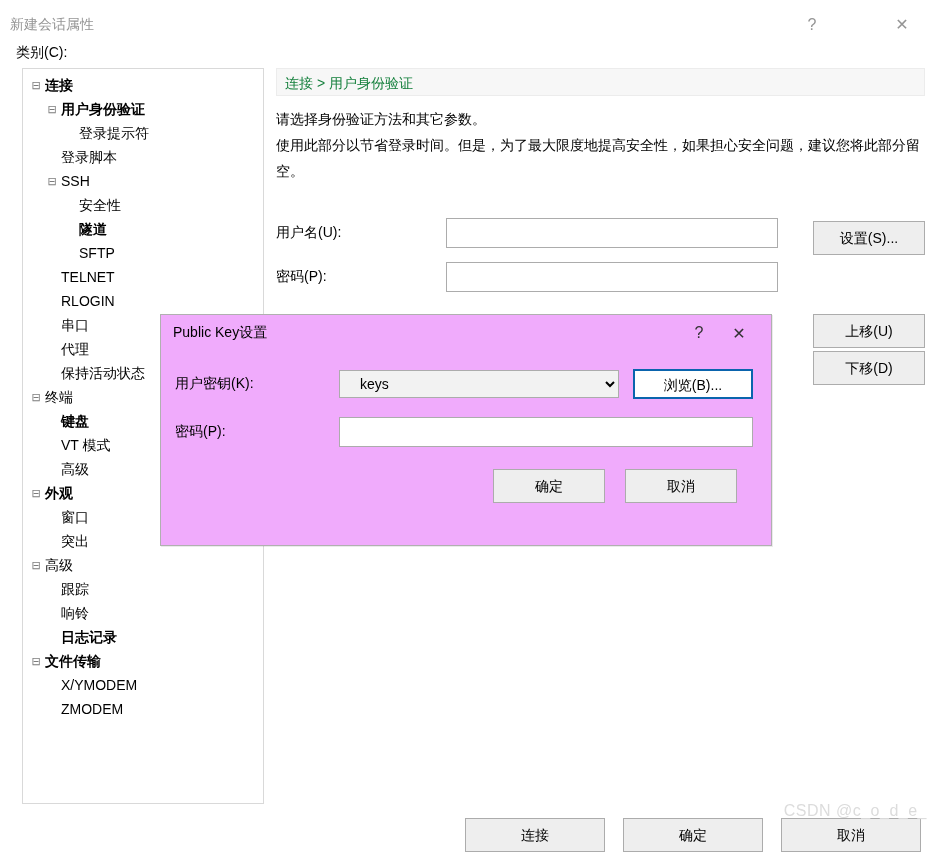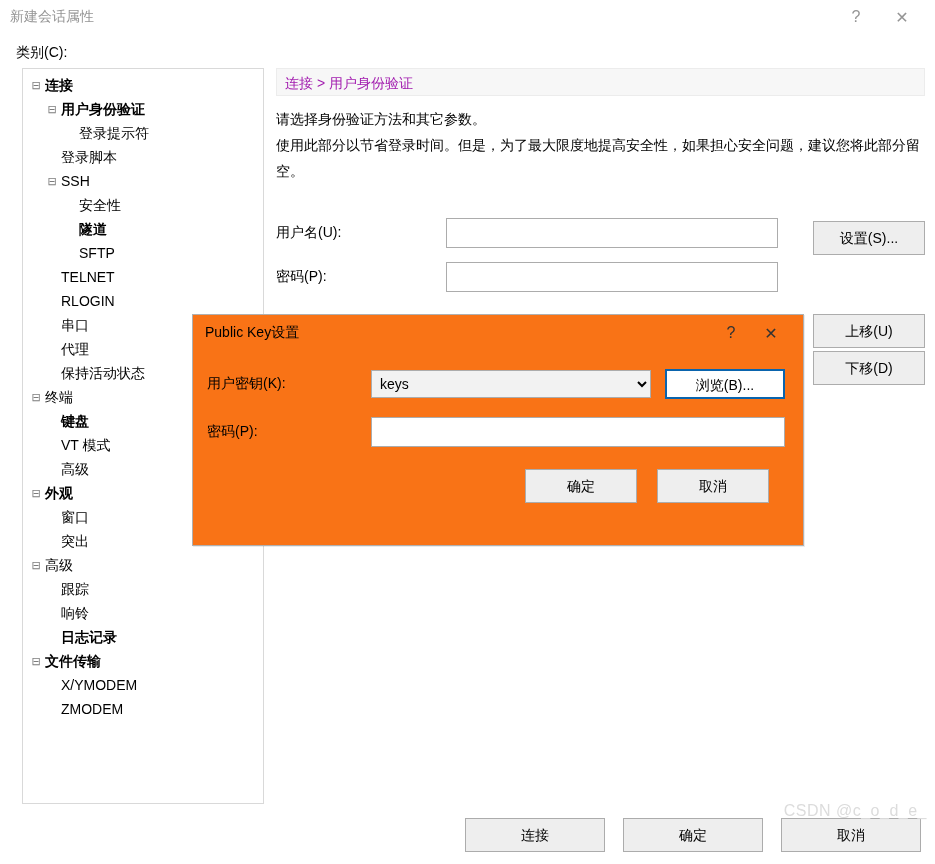--- a/index.html
+++ b/index.html
@@ -1,63 +1,63 @@
 <!DOCTYPE html>
 <html><head>
   <meta charset="utf-8">
   <style>
     * { box-sizing: border-box; margin: 0; padding: 0; font-family: "Microsoft YaHei", "Segoe UI", sans-serif; font-size: 14px; }
     body { background: #fff; color: #000; width: 935px; height: 864px; overflow: hidden; position: relative; }
 
     
-    .titlebar { height: 34px; display: flex; align-items: center; padding: 0 10px; color: #959595; }
+    .titlebar { height: 34px; display: flex; align-items: flex-end; padding: 0 10px; color: #959595; gap: 44px; }
     .titlebar .title { flex: 1; }
     .titlebar .help, .titlebar .close { width: 46px; text-align: center; font-size: 16px; color: #959595; }
 
     
     .content { padding: 0 10px 10px 10px; }
     .category-label { padding: 10px 6px 6px 6px; }
     .panels { display: flex; gap: 12px; margin-left: 12px; }
 
     
     .tree-panel { width: 242px; height: 736px; border: 1px solid #d9d9d9; background: #fff; overflow: auto; padding: 4px 0; }
     .tree li { line-height: 24px; white-space: nowrap; }
     .tree .tw { display: inline-block; width: 14px; text-align: center; color: #7d7d7d; font-size: 11px; vertical-align: 1px; }
     .tree .node { display: inline-block; padding: 0 2px; cursor: default; }
     .tree .bold > .node { font-weight: 700; }
     .tree li.l1 { padding-left: 6px; }
     .tree li.l2 { padding-left: 22px; }
     .tree li.l3 { padding-left: 40px; }
 
     
     .form-panel { flex: 1; display: flex; flex-direction: column; }
-    .breadcrumb { height: 28px; line-height: 28px; background: #f7f7f7; border: 1px solid #ececec; padding: 0 8px; color: #a21caf; margin-bottom: 10px; }
+    .breadcrumb { height: 28px; line-height: 28px; background: #f7f7f7; border: 1px solid #ececec; padding: 0 8px; color: #15803d; margin-bottom: 10px; }
     .intro p { line-height: 26px; }
     .form-grid { margin-top: 34px; }
     .form-row { display: flex; align-items: center; margin-bottom: 14px; }
     .form-row label { width: 170px; }
     .form-row input.txt { width: 332px; height: 30px; border: 1px solid #acacac; background: #fff; padding: 0 6px; outline: none; }
 
     .side-buttons { margin-left: auto; display: flex; flex-direction: column; gap: 3px; justify-content: flex-end; }
     .side-buttons .btn.spacer-before { margin-top: 56px; }
     .btn { min-width: 112px; height: 34px; border: 1px solid #acacac; background: #eee; text-align: center; line-height: 32px; padding: 0 16px; cursor: default; }
     .btn.wide { min-width: 140px; }
 
     
     .footer-buttons { position: absolute; right: 14px; bottom: 12px; display: flex; gap: 18px; }
 
     
-    .modal { position: absolute; left: 160px; top: 314px; width: 612px; height: 232px; background: #f97316; border: 1px solid #b0b0b0; box-shadow: 1px 1px 0 rgba(0,0,0,0.08); margin-left: 32px; }
+    .modal { position: absolute; left: 160px; top: 314px; width: 612px; height: 232px; background: #f0abfc; border: 1px solid #b0b0b0; box-shadow: 1px 1px 0 rgba(0,0,0,0.08); }
     .modal .m-title { height: 36px; display: flex; align-items: center; padding: 0 12px; }
     .modal .m-title .t { flex: 1; }
     .modal .m-title .help, .modal .m-title .close { width: 40px; text-align: center; font-size: 16px; color: #333; }
     .modal .m-body { padding: 18px 14px 10px 14px; }
     .modal .m-row { display: flex; align-items: center; margin-bottom: 18px; }
     .modal .m-row label { width: 164px; }
-    .modal select { width: 280px; height: 28px; border: 1px solid #acacac; background: #f2f2f2; padding: 0 4px; font: inherit; }
+    .modal select { width: 280px; height: 28px; border: 1px solid #acacac; background: #f2f2f2; padding: 0 16px; font: inherit; }
     .modal .browse { margin-left: 14px; width: 120px; height: 30px; line-height: 28px; border: 2px solid #0a64ad; background: #fff; text-align: center; }
     .modal input.mtxt { width: 414px; height: 30px; border: 1px solid #acacac; background: #fff; padding: 0 6px; outline: none; }
     .modal .m-buttons { display: flex; gap: 20px; justify-content: flex-end; padding: 0 20px; margin-top: 22px; }
 
     
     .watermark { position: absolute; right: 8px; bottom: 44px; color: #dcdcdc; font-size: 16px; letter-spacing: 0.5px; pointer-events: none; }
   </style>
 </head>
 <body>
 

